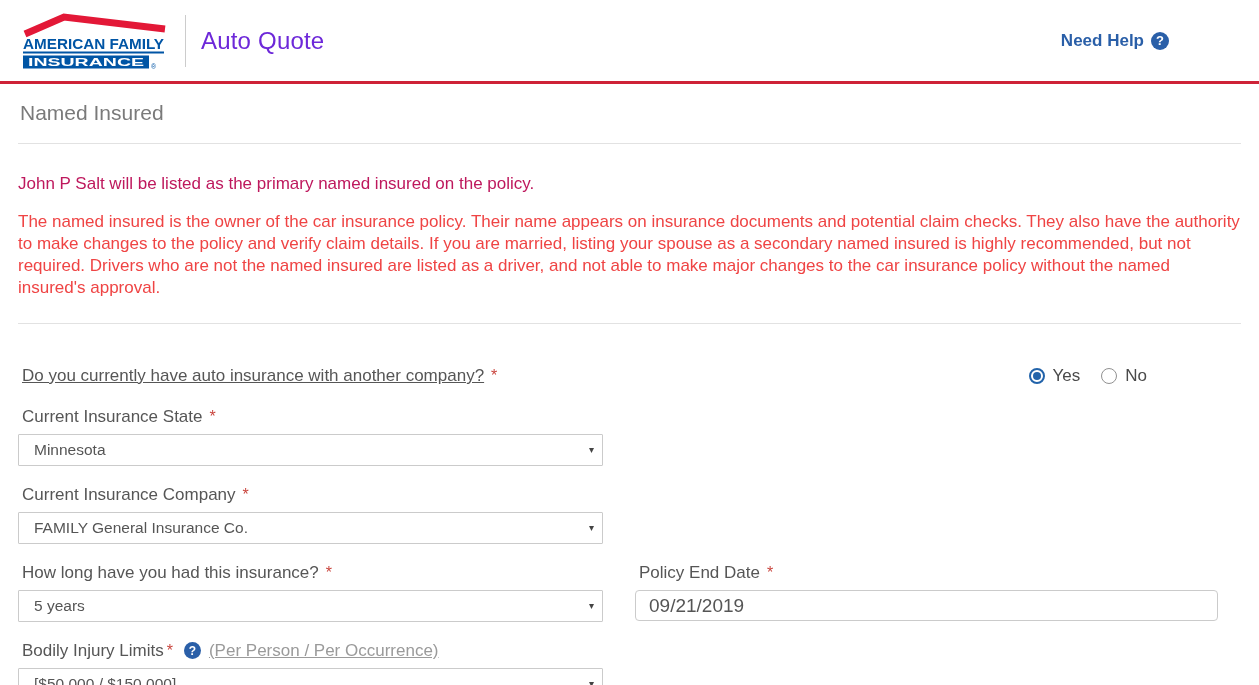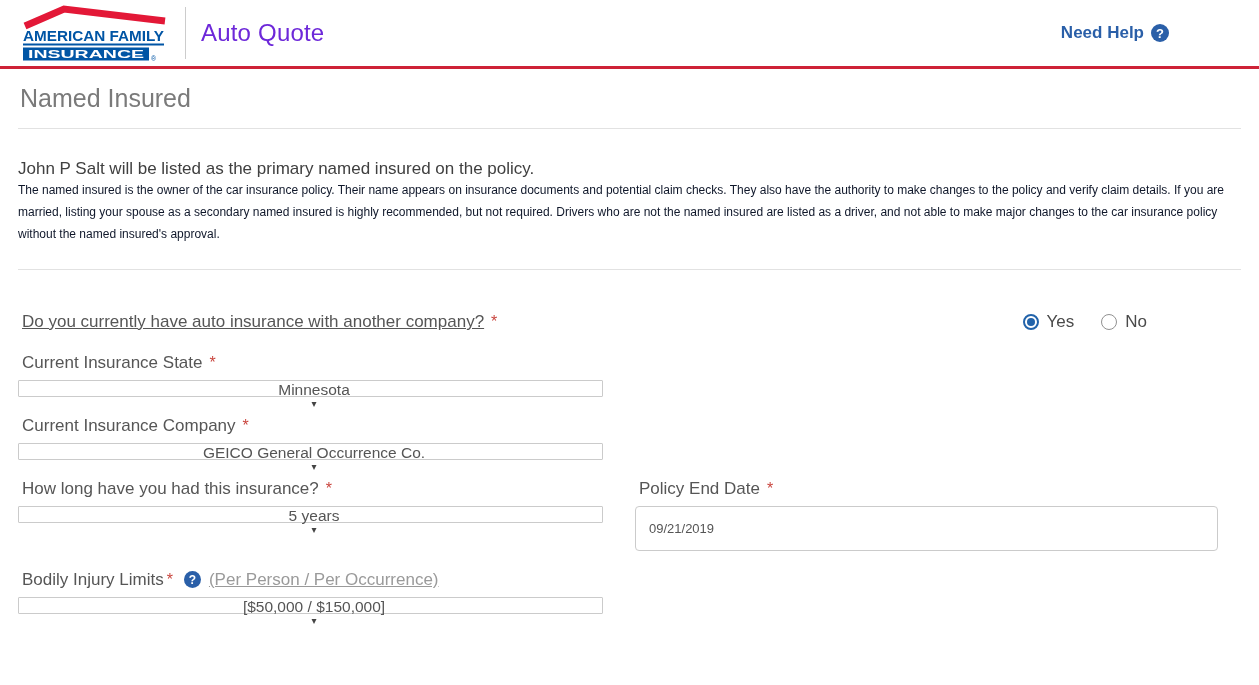--- a/index.html
+++ b/index.html
@@ -1,44 +1,44 @@
 <!DOCTYPE html>
 <html><head>
 <meta charset="utf-8">
 <style>
   * { margin: 0; padding: 0; box-sizing: border-box; }
   html, body { width: 1259px; height: 685px; overflow: hidden; background: #fff;
     font-family: "Liberation Sans", sans-serif; }
 
   
-  .header { height: 69px; display: flex; align-items: center; padding-left: 20px;
+  .header { height: 84px; display: flex; align-items: center; padding-left: 20px;
     border-bottom: 3px solid #ce2237; background: #fff; }
   .logo-svg { display: block; flex: 0 0 auto; }
   .header-divider { width: 1px; height: 52px; background: #ccc; margin: 0 15px 0 15px; }
   .app-title { font-size: 24px; color: #6d28d9; letter-spacing: 0.2px; }
   .need-help { margin-left: auto; margin-right: 90px; display: flex; align-items: center;
     gap: 7px; color: #2a5fa8; font-weight: 700; font-size: 17px; cursor: pointer; text-align: center; }
   .help-circle { width: 18px; height: 18px; border-radius: 50%; background: #2a5fa8;
     color: #fff; font-size: 13px; font-weight: 700; display: flex; align-items: center;
     justify-content: center; line-height: 1; }
 
   
   .main { padding: 0 18px; }
-  .page-title { font-size: 25px; line-height: 32px; font-weight: 400; color: #7a7a7a;
+  .page-title { font-size: 21px; line-height: 32px; font-weight: 400; color: #7a7a7a;
     margin: 13px 0 0 2px; }
   .rule { border: none; border-top: 1px solid #e2e2e2; margin-top: 14px; }
-  .intro { margin-top: 30px; font-size: 17px; color: #404040; line-height: 20px; }
-  .description { font-size: 12px; color: #0f172a; line-height: 22px; }
+  .intro { margin-top: 30px; font-size: 17px; color: #be185d; line-height: 20px; }
+  .description { margin-top: 17px; font-size: 17px; color: #ef4444; line-height: 22px; }
   .rule2 { border: none; border-top: 1px solid #e2e2e2; margin-top: 24px; }
 
   
   .question-row { margin-top: 42px; display: flex; align-items: center; }
   .q-label { font-size: 17px; color: #565656; margin-left: 4px; text-decoration: underline; }
   .req { color: #c9453e; margin-left: 7px; font-size: 16px; }
-  .radio-group { margin-left: auto; margin-right: 94px; display: flex; align-items: flex-start; gap: 27px; }
+  .radio-group { margin-left: auto; margin-right: 94px; display: flex; align-items: flex-start; gap: 21px; }
   .radio-option { display: flex; align-items: center; gap: 8px; cursor: pointer;
     font-size: 17px; color: #4a4a4a; }
   .radio { width: 16px; height: 16px; border-radius: 50%; border: 1px solid #919191;
     background: #fff; position: relative; flex: 0 0 auto; }
   .radio.checked { border: 2px solid #2263aa; }
   .radio.checked::after { content: ""; position: absolute; inset: 2px; border-radius: 50%;
     background: #2263aa; }
 
   .fields { margin-top: 21px; display: grid; grid-template-columns: 585px 583px;
     column-gap: 32px; row-gap: 19px; }
@@ -46,27 +46,27 @@
   .f-company  { grid-row: 2; grid-column: 1; }
   .f-duration { grid-row: 3; grid-column: 1; }
   .f-policy   { grid-row: 3; grid-column: 2; }
   .f-bodily   { grid-row: 4; grid-column: 1; }
 
   .field-label { display: flex; align-items: center; font-size: 17px; color: #565656;
     margin: 0 0 8px 4px; line-height: 19px; }
   .hint { color: #9a9a9a; margin-left: 8px; text-decoration: underline; }
   .help-circle.small { width: 17px; height: 17px; font-size: 12px; margin-left: 11px; }
 
-  .select { height: 17px; border: 1px solid #cbcbcb; border-radius: 1px; background: #fff;
+  .select { height: 32px; border: 1px solid #cbcbcb; border-radius: 1px; background: #fff;
     display: flex; align-items: center; justify-content: space-between;
-    padding: 0 8px 0 15px; cursor: pointer; flex-direction: column; }
+    padding: 0 8px 0 15px; cursor: pointer; }
   .select-value { font-size: 15.5px; color: #555; }
   .select-arrow { font-size: 10px; color: #444; line-height: 1; }
-  .text-input { width: 100%; height: 45px; border: 1px solid #cbcbcb; border-radius: 4px;
-    background: #fff; padding: 0 13px; font-size: 13px; color: #555;
+  .text-input { width: 100%; height: 31px; border: 1px solid #cbcbcb; border-radius: 4px;
+    background: #fff; padding: 0 13px; font-size: 19px; color: #555;
     font-family: "Liberation Sans", sans-serif; outline: none; }
 </style>
 </head>
 <body>
 
 <div class="header">
   <svg class="logo-svg" width="150" height="56" viewBox="0 0 150 56">
     <polyline points="5,21 44,4 145,16" fill="none" stroke="#e31837" stroke-width="7"></polyline>
     <text x="3" y="36" fill="#0055a5" font-size="15" font-weight="bold" textLength="141" lengthAdjust="spacingAndGlyphs">AMERICAN FAMILY</text>
     <rect x="3" y="38.5" width="141" height="2" fill="#0055a5"></rect>
@@ -119,21 +119,21 @@
         <span class="select-arrow">▾</span>
       </div>
     </div>
 
     <div class="field f-company">
       <div class="field-label">
         <span>Current Insurance Company</span>
         <span class="req">*</span>
       </div>
       <div class="select">
-        <span class="select-value">GEICO General Occurrence Co.</span>
+        <span class="select-value">FAMILY General Insurance Co.</span>
         <span class="select-arrow">▾</span>
       </div>
     </div>
 
     <div class="field f-duration">
       <div class="field-label">
         <span>How long have you had this insurance?</span>
         <span class="req">*</span>
       </div>
       <div class="select">

